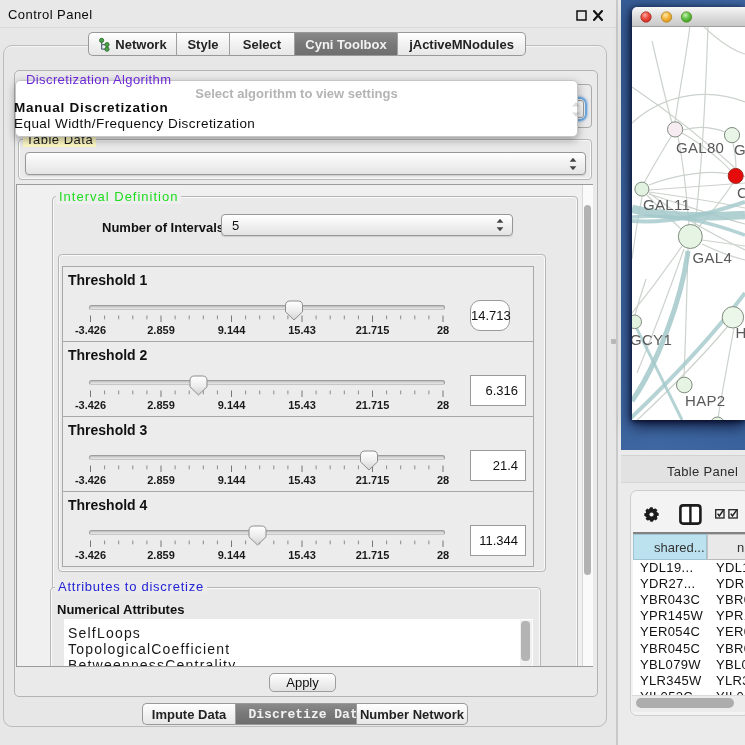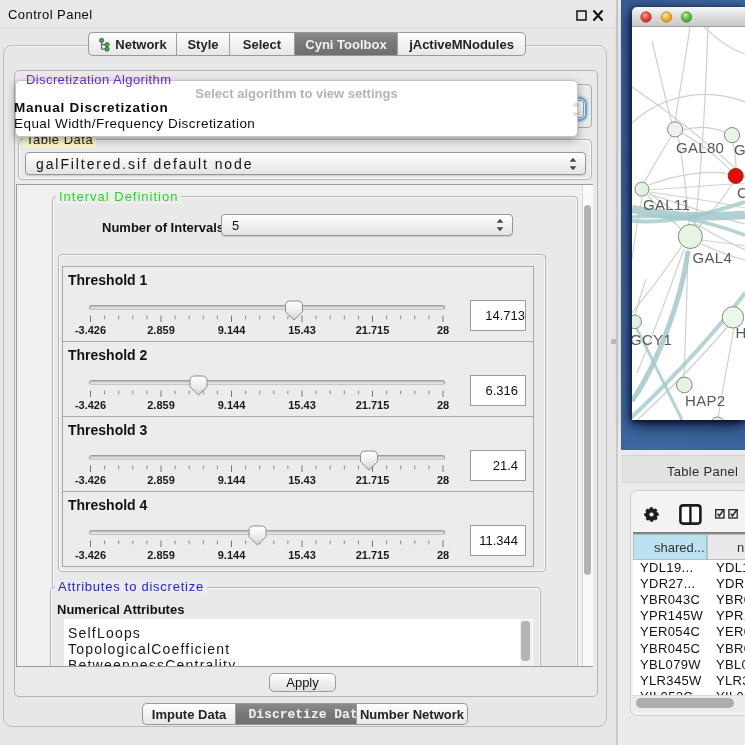--- a/index.html
+++ b/index.html
@@ -52,21 +52,20 @@
 <div class="abs" style="left:25px;top:97px;width:562px;height:24px;border:2.5px solid #6ba6de;border-radius:7px;box-shadow:0 0 2px 1px rgba(110,160,215,0.55);"></div>
 <div class="abs" style="left:28px;top:100px;width:556px;height:18px;border:1px solid #9a9a9a;border-radius:3px;background:linear-gradient(#fdfdfd,#e9e9e9);"></div>
 <svg class="abs" style="left:566px;top:102px;" width="10" height="15" viewBox="0 0 10 15">
  <path d="M5 0 L9 4.6 L1 4.6 Z" fill="#555"></path>
     <path d="M5 15 L9 10.4 L1 10.4 Z" fill="#555"></path>
 </svg>
 
 <div class="abs etch" style="left:18px;top:139px;width:574px;height:41px;"></div>
 <div class="abs gtitle" style="left:23px;top:133px;color:#1c1c1c;letter-spacing:0.5px;">Table Data</div>
 <div class="combo" style="left:25px;top:152px;width:561px;height:23px;">
-  <span class="ctext" style="font-size:14px;letter-spacing:1.9px;">galFiltered.sif default node</span>
   <svg class="updown" viewBox="0 0 9 14">
       <path d="M4.5 0 L8.3 4.6 L0.7 4.6 Z" fill="#444"></path>
       <path d="M4.5 14 L8.3 9.4 L0.7 9.4 Z" fill="#444"></path>
     </svg>
 </div>
 
 <div class="abs" style="left:16px;top:184px;width:577px;height:483px;border:1px solid #9b9b9b;background:#e9e9e9;overflow:hidden;"></div>
 
 <div class="abs" style="left:582px;top:185px;width:11px;height:481px;background:#fafafa;border-left:1px solid #d8d8d8;"></div>
 <div class="abs" style="left:584px;top:205px;width:7px;height:370px;background:#b2b2b2;border-radius:4px;"></div>
@@ -123,21 +122,21 @@
             <stop offset="1" stop-color="#d2d2d2"></stop>
           </linearGradient>
         </defs>
       </svg>
       <div class="ticklabel" style="left:90.5px;top:323.5px;">-3.426</div>
       <div class="ticklabel" style="left:161.0px;top:323.5px;">2.859</div>
       <div class="ticklabel" style="left:231.5px;top:323.5px;">9.144</div>
       <div class="ticklabel" style="left:302.0px;top:323.5px;">15.43</div>
       <div class="ticklabel" style="left:372.5px;top:323.5px;">21.715</div>
       <div class="ticklabel" style="left:443.0px;top:323.5px;">28</div>
-      <div class="valbox" style="left:470px;top:300px;width:56px;height:31px;line-height:29px;">14.713</div>
+      <div class="valbox" style="left:470px;top:300px;width:40px;height:31px;line-height:29px;border-radius:10px;">14.713</div>
       <div class="thpanel" style="left:62px;top:341px;width:472px;height:76px;"></div>
       <div class="abs bold" style="left:68px;top:347px;font-size:14px;color:#111;">Threshold 2</div>
       <div class="abs" style="left:89px;top:380px;width:356px;height:5px;border-radius:3px;background:linear-gradient(#b9b9b9,#dcdcdc 60%,#e6e6e6);border:1px solid #9e9e9e;border-bottom-color:#c6c6c6;"></div>
       <svg class="abs" style="left:62px;top:341px;" width="472" height="76" viewBox="0 0 472 76">
         <line x1="28.5" y1="49.5" x2="28.5" y2="56" stroke="#777" stroke-width="1"></line>
         <line x1="42.6" y1="49.5" x2="42.6" y2="53.3" stroke="#8a8a8a" stroke-width="1"></line>
         <line x1="56.7" y1="49.5" x2="56.7" y2="53.3" stroke="#8a8a8a" stroke-width="1"></line>
         <line x1="70.8" y1="49.5" x2="70.8" y2="53.3" stroke="#8a8a8a" stroke-width="1"></line>
         <line x1="84.9" y1="49.5" x2="84.9" y2="53.3" stroke="#8a8a8a" stroke-width="1"></line>
         <line x1="99.0" y1="49.5" x2="99.0" y2="56" stroke="#777" stroke-width="1"></line>

